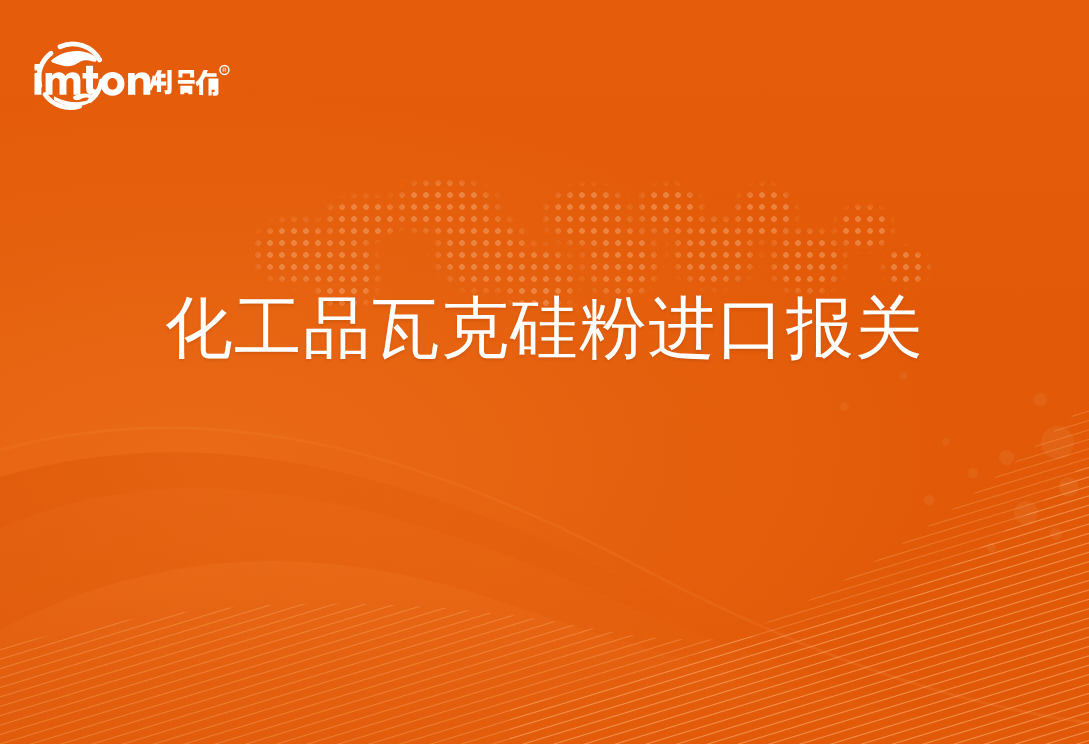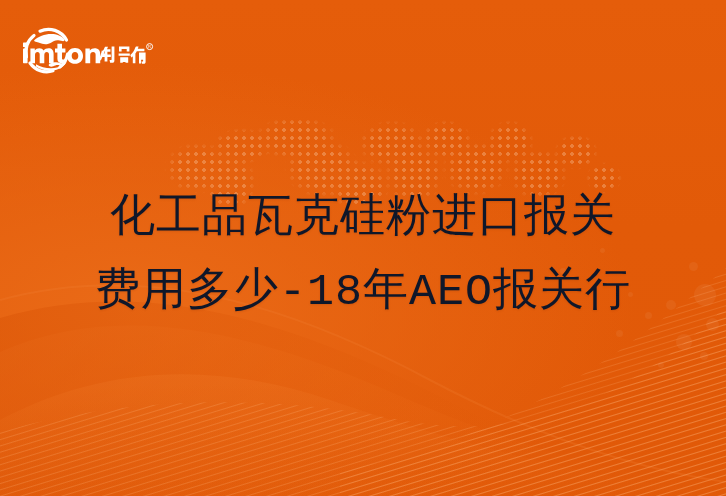--- a/index.html
+++ b/index.html
@@ -101,27 +101,27 @@
   }
   .logo svg { display: block; }
 
   
   .headline {
     position: absolute;
     left: 0;
     right: 0;
     top: 182px;
     text-align: center;
-    color: #0f172a;
+    color: #ffffff;
     font-size: 45px;
     line-height: 74px;
     letter-spacing: 1px;
     font-weight: 400;
     text-shadow: 0 1px 2px rgba(120,46,0,.18);
-    font-family: Liberation Mono, monospace;
+    font-family: Liberation Sans, sans-serif;
   }
   .headline .line { display: block; white-space: nowrap; }
 </style>
 </head>
 <body>
 
 <div id="banner">
 
   <div class="bg-base"></div>
 
@@ -269,16 +269,15 @@
 
       <g fill="none" stroke="#ffffff" stroke-width="1">
         <circle cx="129.6" cy="22.6" r="3.0"></circle>
       </g>
       <text x="129.6" y="24.3" font-size="4.1" fill="#ffffff" text-anchor="middle" font-family="Liberation Sans, sans-serif">R</text>
     </svg>
   </div>
 
   <div class="headline">
     <span class="line">化工品瓦克硅粉进口报关</span>
-    <span class="line">费用多少-18年AEO报关行</span>
   </div>
 
 </div>
 
 </body></html>

